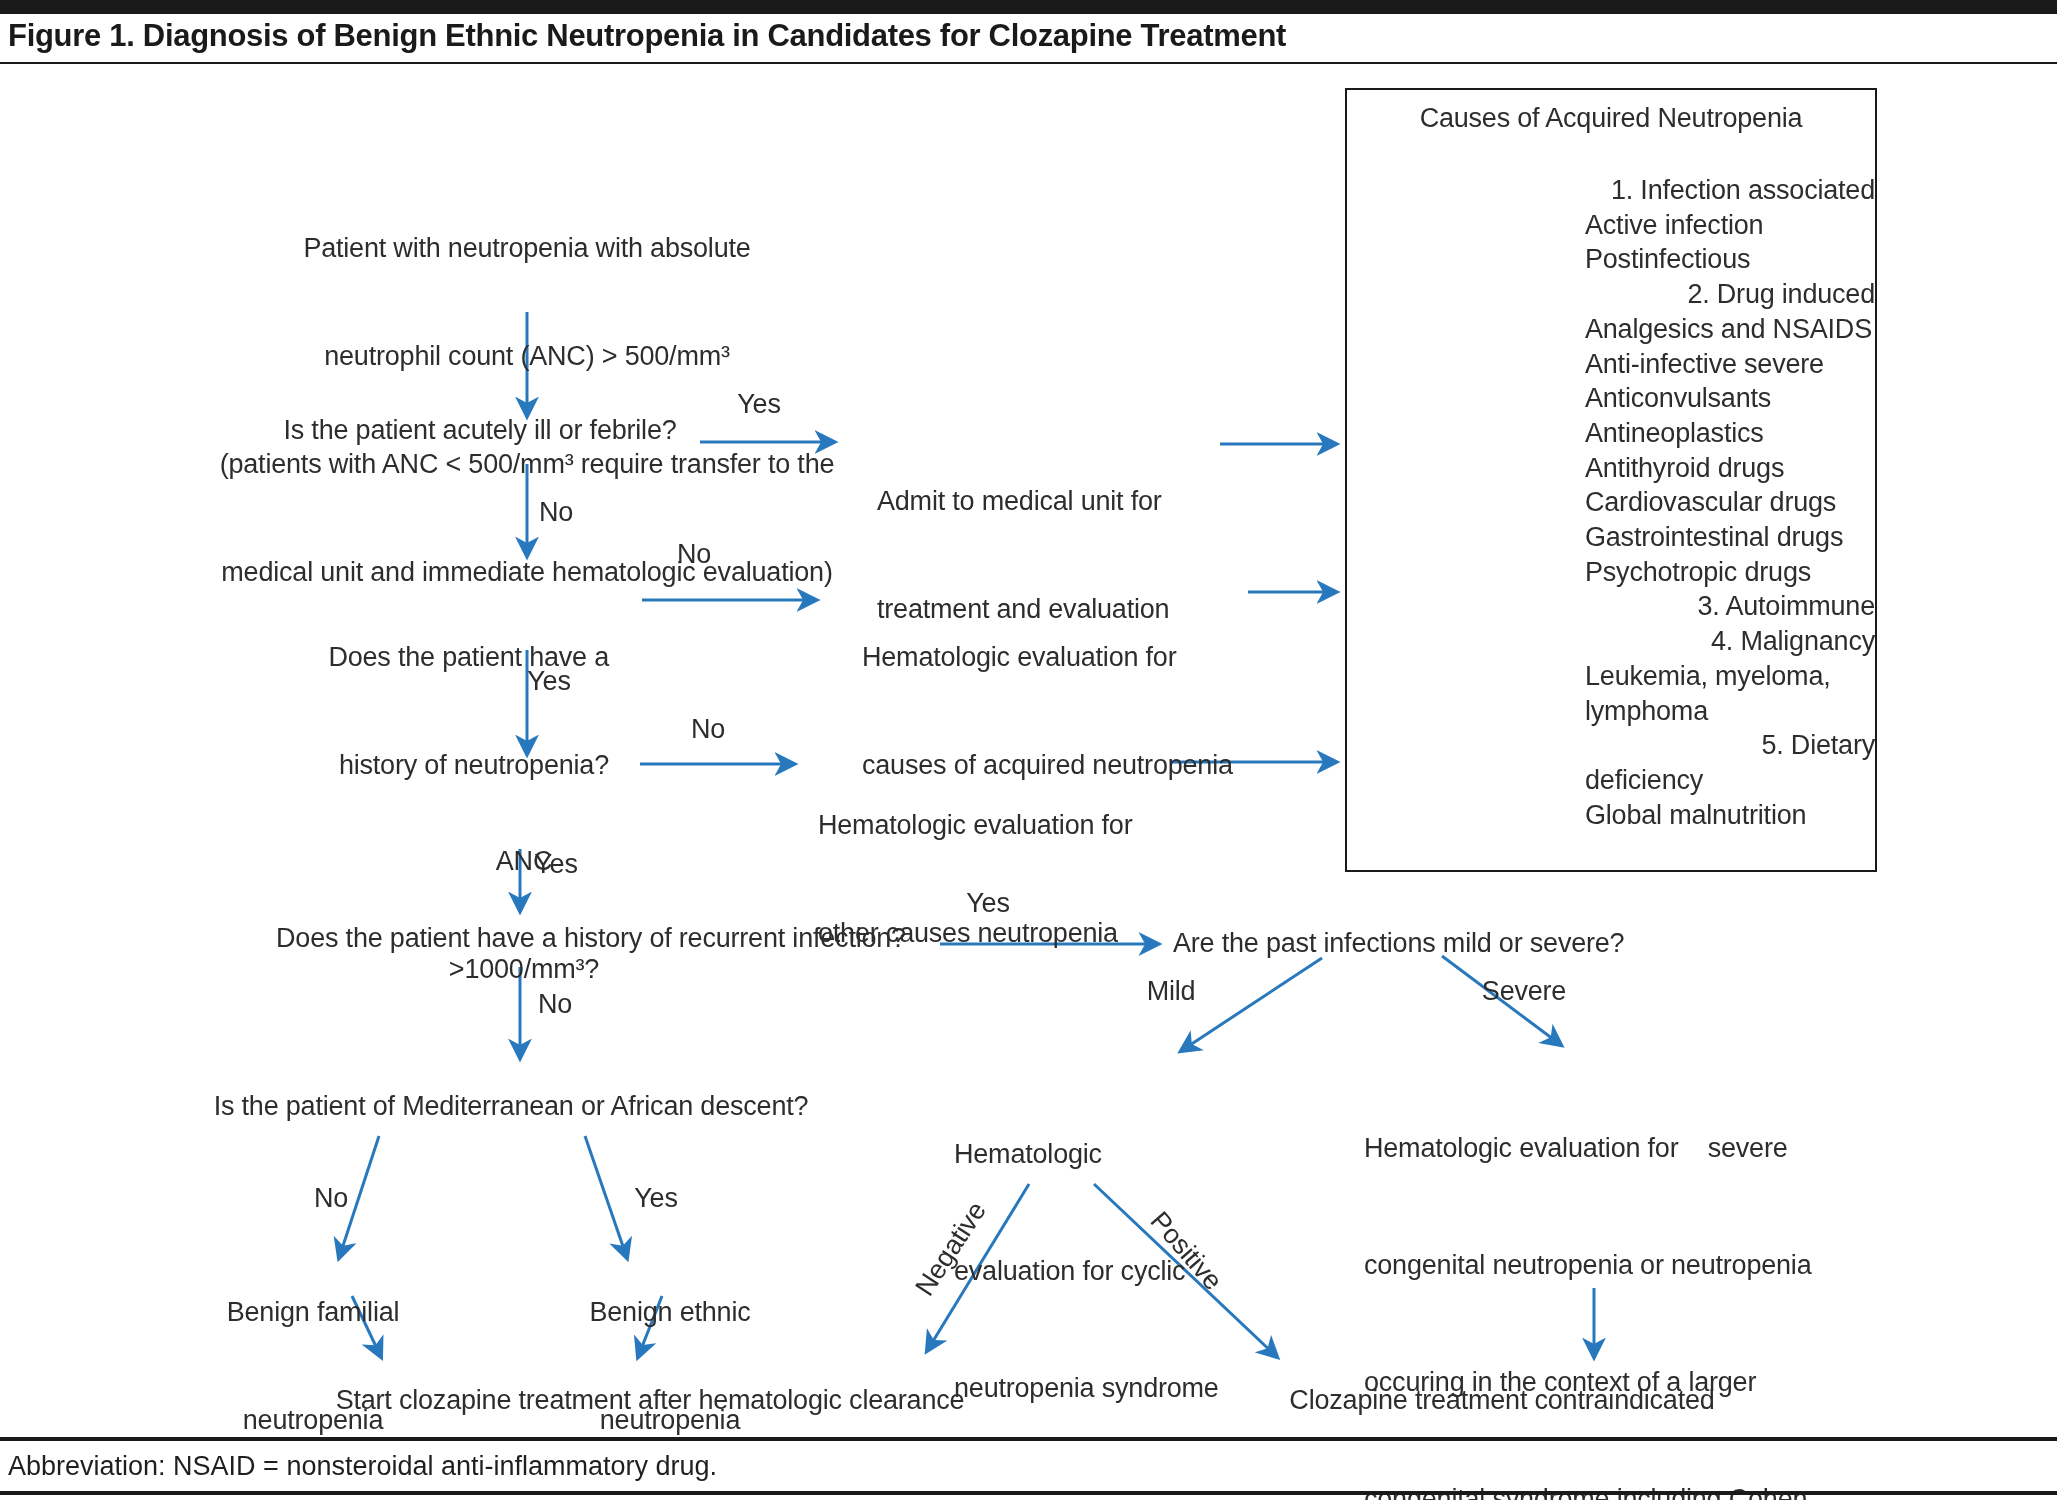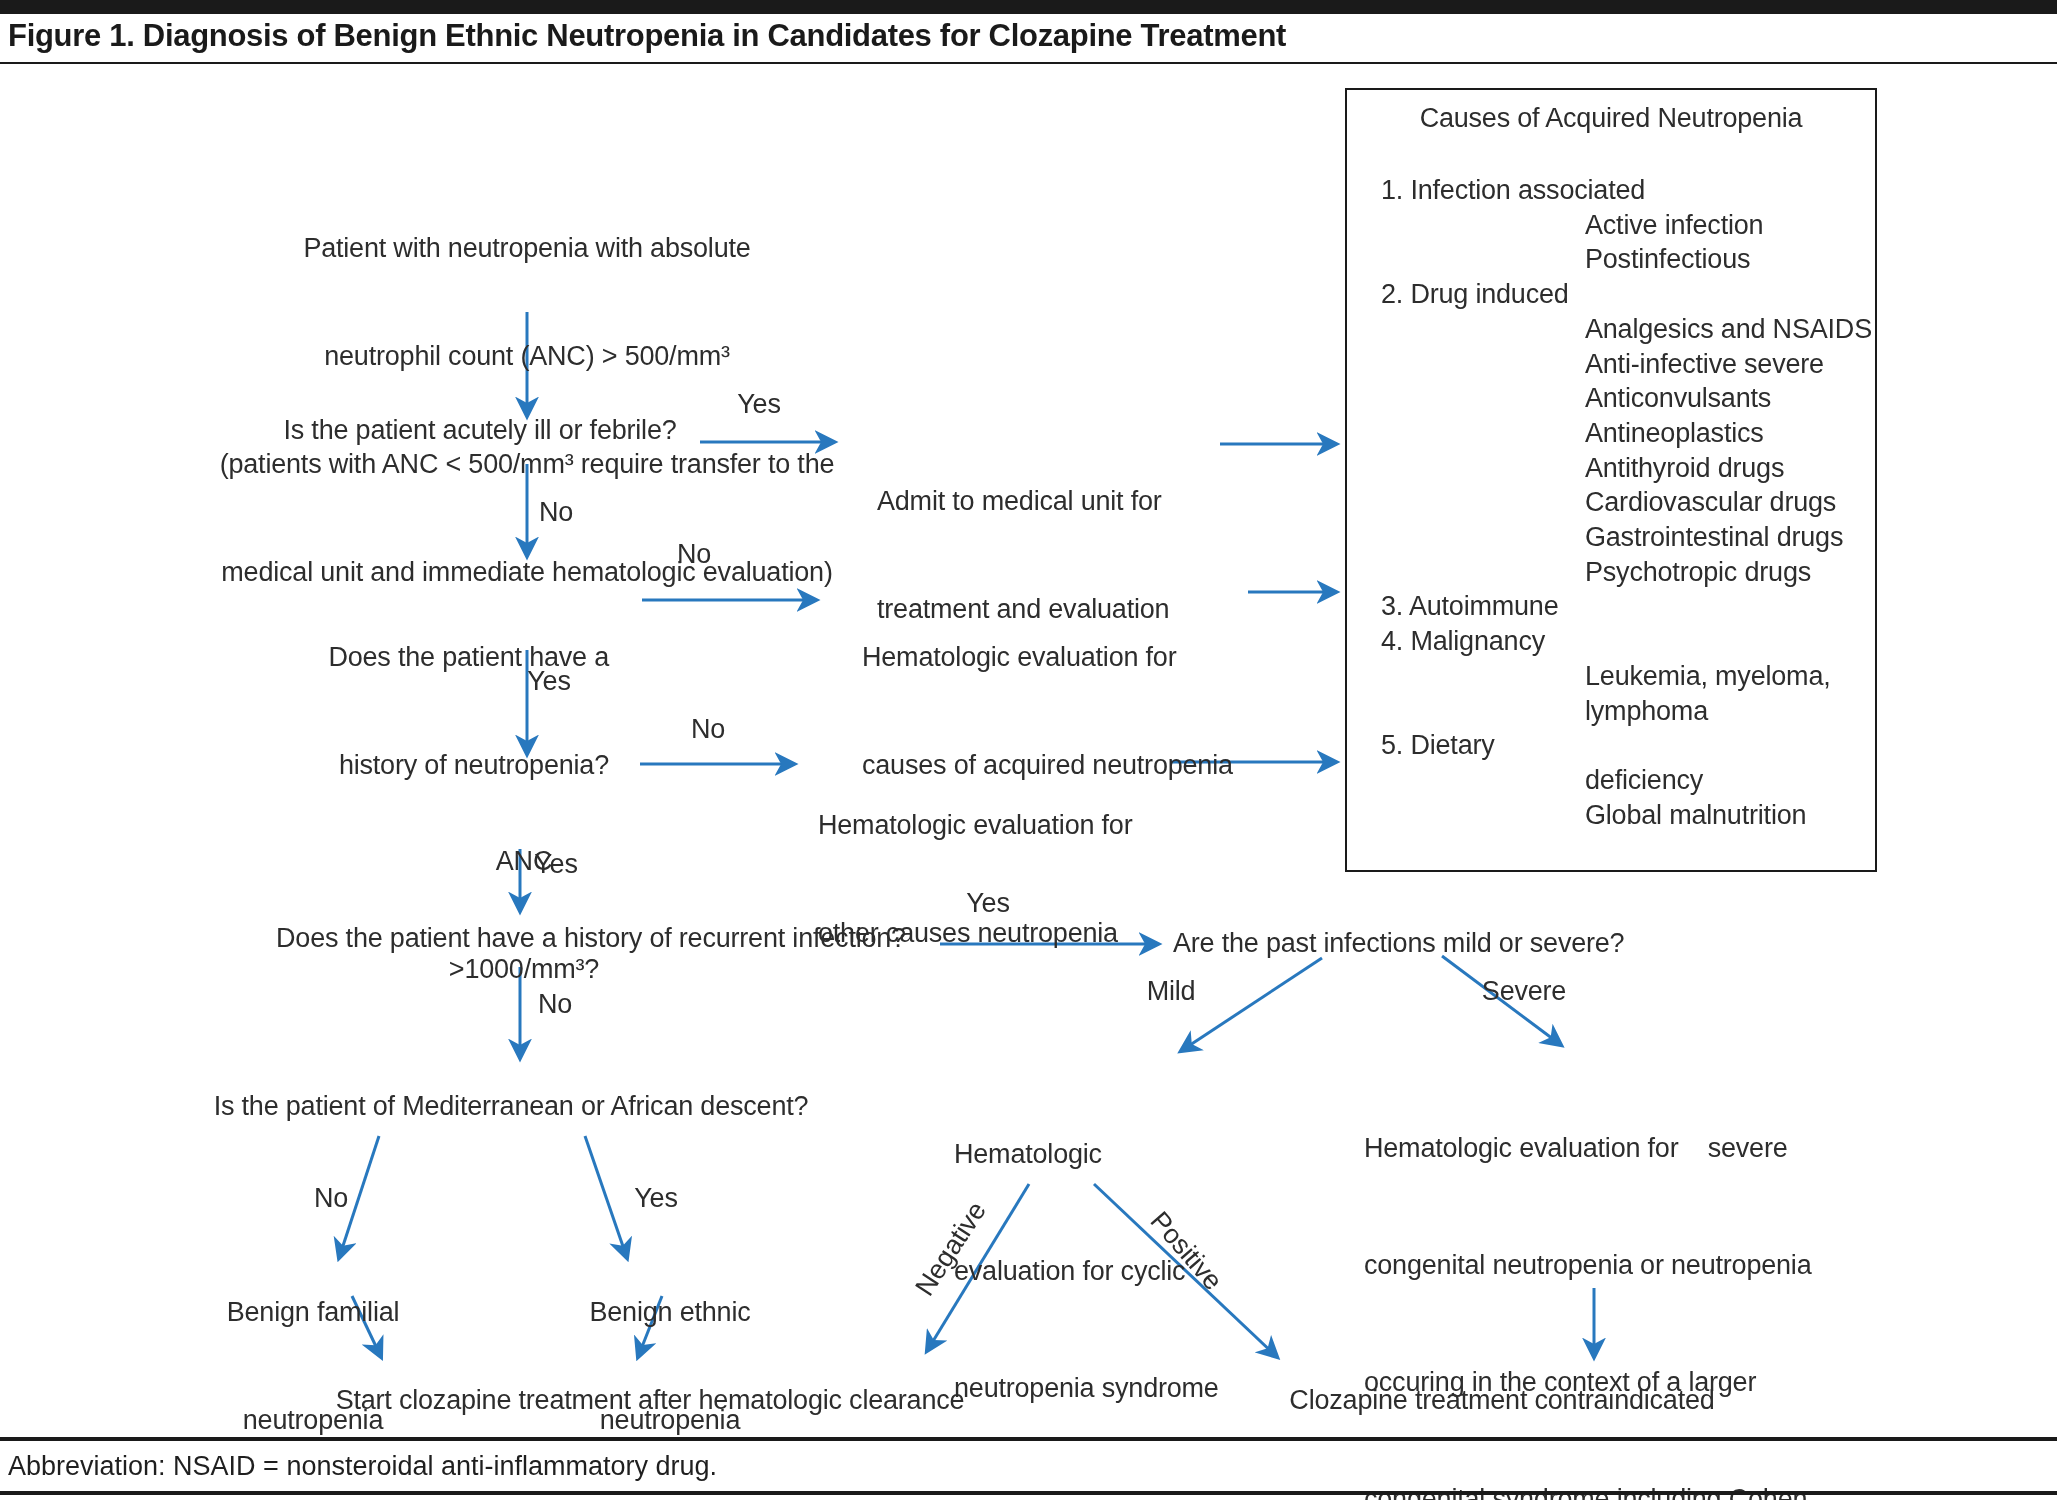--- a/index.html
+++ b/index.html
@@ -45,21 +45,21 @@
   .sidebox{
     position:absolute;left:1345px;top:88px;width:532px;height:784px;
     border:2.5px solid var(--line);box-sizing:border-box;background:#fff;
   }
   .sidebox-title{
     margin-top:11px;text-align:center;font-size:27px;line-height:34px;color:var(--ink);
     letter-spacing:-0.2px;
   }
   .sidebox-list{margin-top:38px;}
   .sb-item{font-size:27px;line-height:34.7px;color:var(--ink);letter-spacing:-0.2px;white-space:pre;}
-  .sb-item.lvl0{padding-left:34px;}
+  .sb-item.lvl0{padding-left:34px;text-align:right;}
   .sb-item.lvl1{padding-left:238px;}
 
   svg.overlay{position:absolute;left:0;top:0;pointer-events:none;}
   .arrow{stroke:var(--arrow);stroke-width:3px;fill:none;}
 </style>
 </head>
 <body>
 
 <div class="page">
 

